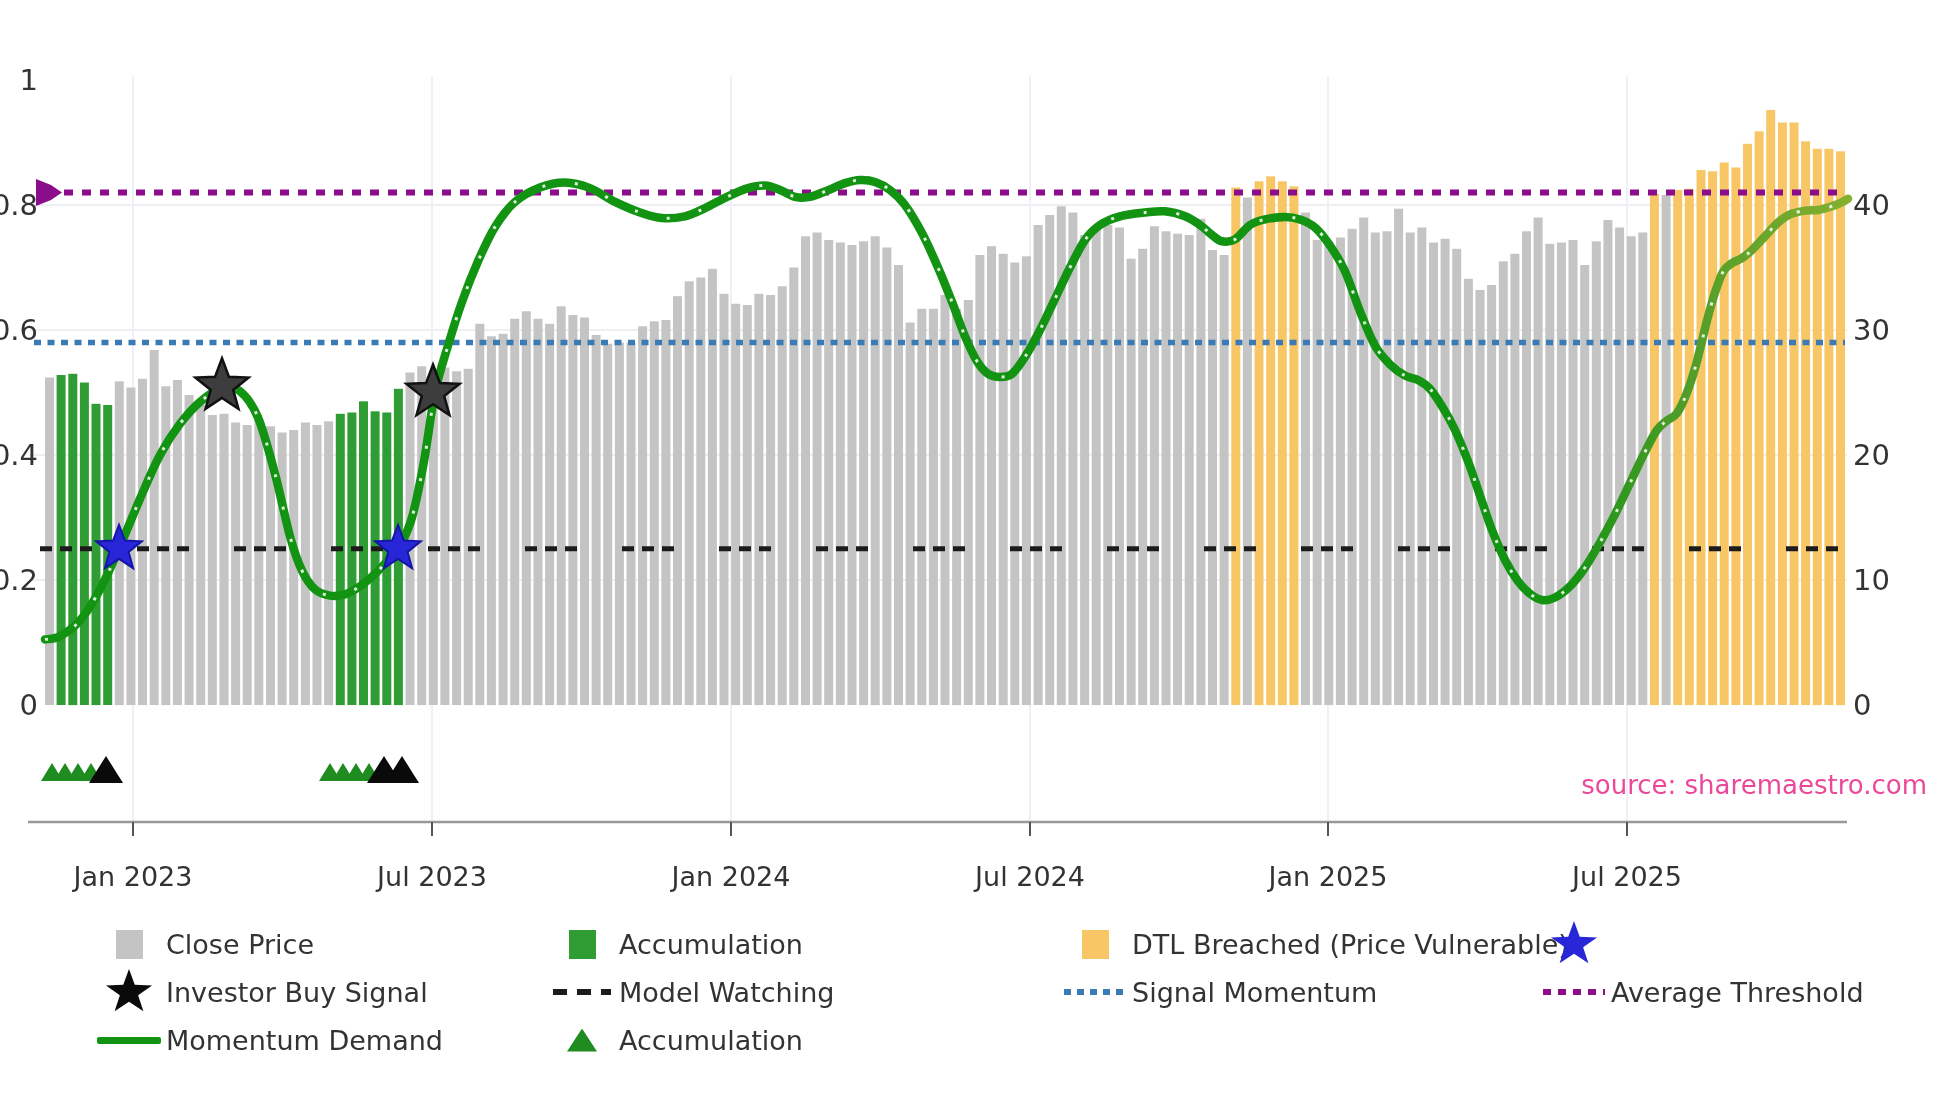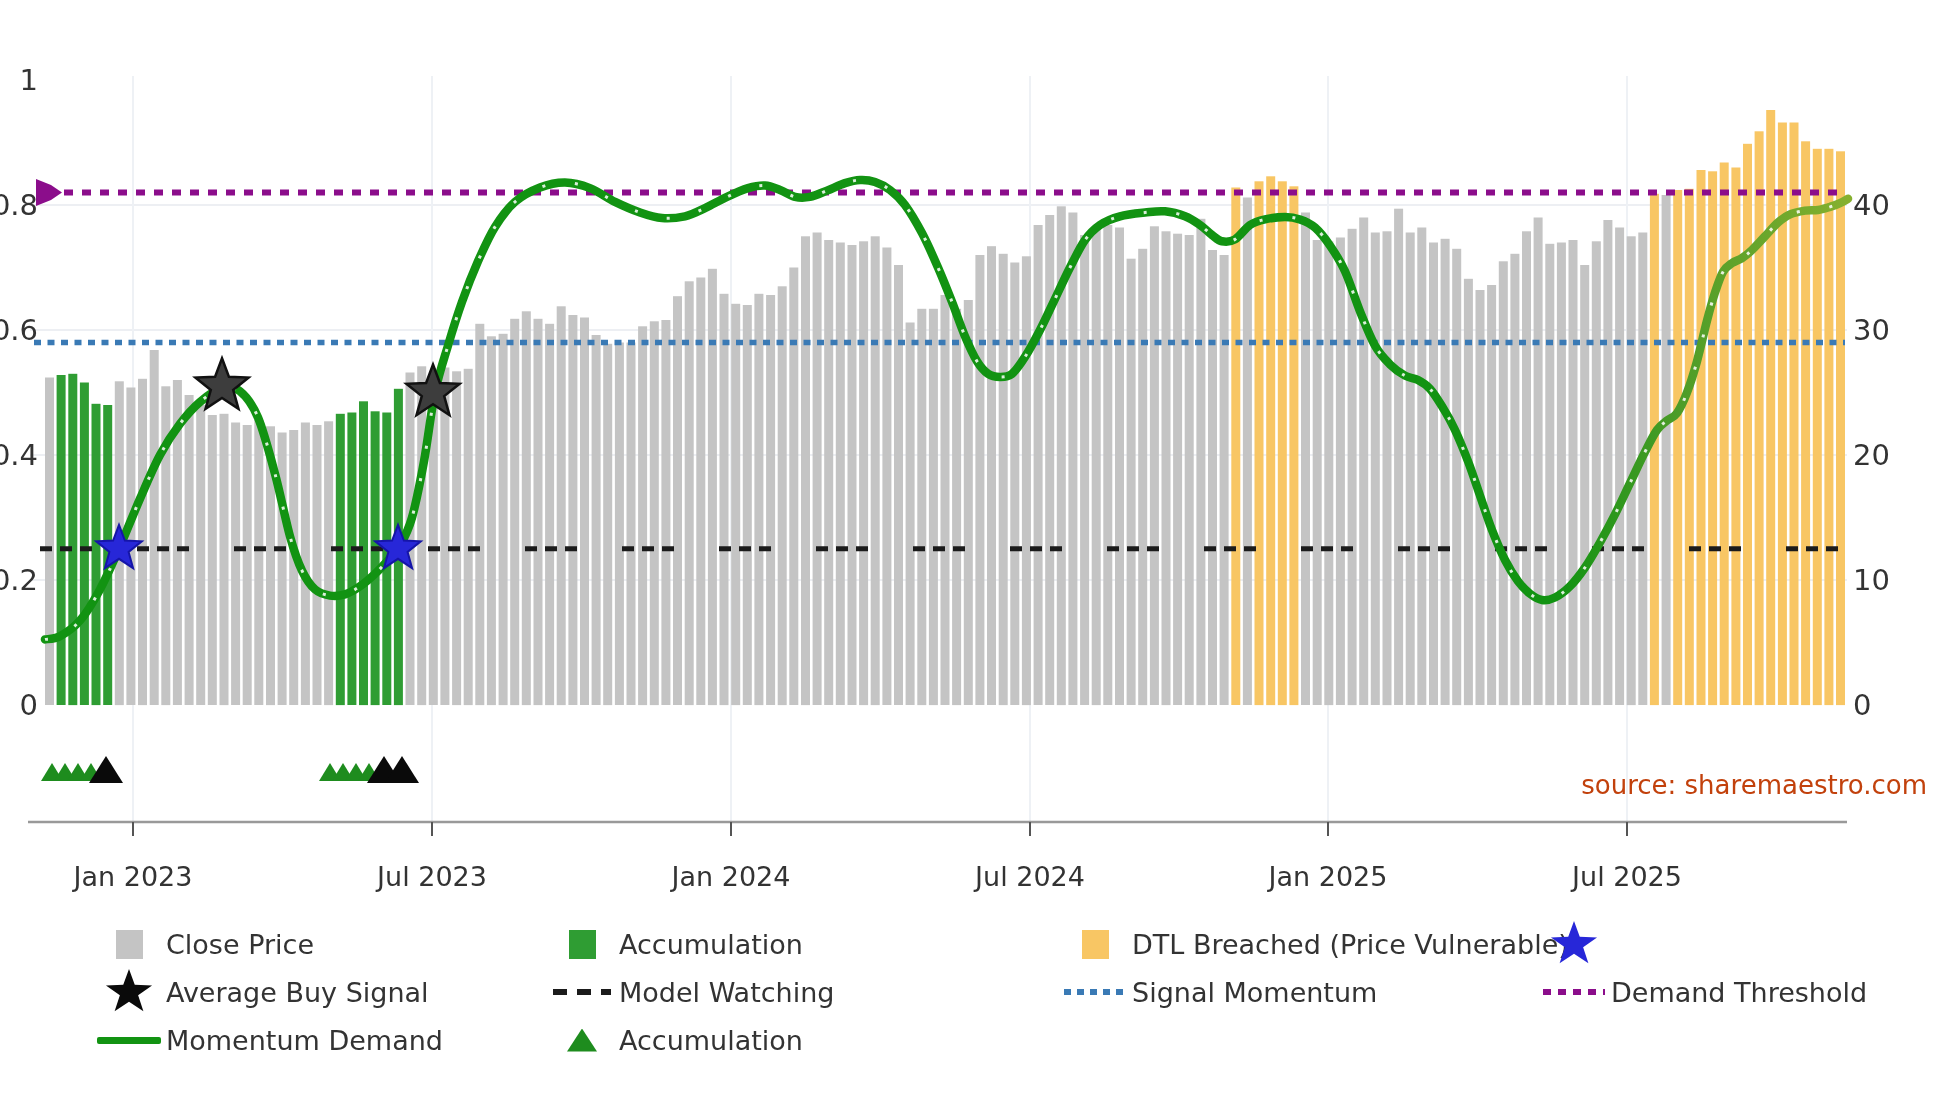--- a/index.html
+++ b/index.html
@@ -1,19 +1,19 @@
 <!DOCTYPE html>
 <html><head>
 <meta charset="utf-8">
 <style>
   html,body{margin:0;padding:0;background:#fff;}
   .stage{position:relative;width:1960px;height:1102px;background:#ffffff;
          font-family:"DejaVu Sans","Liberation Sans",sans-serif;overflow:hidden;}
   svg{position:absolute;left:0;top:0;}
-  .src-note{position:absolute;right:33px;top:770px;font-size:26px;color:#c2410c;}
+  .src-note{position:absolute;right:33px;top:770px;font-size:26px;color:#ec4899;}
   .legend{position:absolute;top:920px;left:0;width:1960px;}
   .lg-col{position:absolute;top:0;}
   .lg-item{display:flex;align-items:center;height:48px;}
   .lg-marker{width:74px;display:flex;justify-content:center;align-items:center;flex:0 0 74px;}
   .lg-label{font-size:27px;color:#333;white-space:nowrap;}
   .lm-sq{width:27px;height:29px;}
   .lm-star{width:48px;height:46px;clip-path:polygon(50% 0%,62% 34%,98% 36%,69% 57%,80% 92%,50% 71%,20% 92%,31% 57%,2% 36%,38% 34%);}
   .lm-line{width:64px;height:7px;border-radius:2px;}
   .lm-dash{width:58px;height:6px;}
   .lm-dots{width:62px;height:6px;}
@@ -251,21 +251,21 @@
       <div class="lg-item">
         <span class="lg-marker">
             <span class="lm-sq" style="background: rgb(196, 196, 196);"></span>
           </span>
         <span class="lg-label">Close Price</span>
       </div>
       <div class="lg-item">
         <span class="lg-marker">
             <span class="lm-star" style="background: rgb(10, 10, 10);"></span>
           </span>
-        <span class="lg-label">Average Buy Signal</span>
+        <span class="lg-label">Investor Buy Signal</span>
       </div>
       <div class="lg-item">
         <span class="lg-marker">
             <span class="lm-line" style="background: rgb(18, 147, 18);"></span>
           </span>
         <span class="lg-label">Momentum Demand</span>
       </div>
     </div>
     <div class="lg-col" style="left:545px">
       <div class="lg-item">
@@ -304,17 +304,17 @@
     <div class="lg-col" style="left:1537px">
       <div class="lg-item">
         <span class="lg-marker">
             <span class="lm-star" style="background: rgb(39, 39, 216);"></span>
           </span>
       </div>
       <div class="lg-item">
         <span class="lg-marker">
             <span class="lm-dots" style="background: repeating-linear-gradient(90deg, rgb(139, 13, 139) 0px, rgb(139, 13, 139) 8px, transparent 8px, transparent 15px);"></span>
           </span>
-        <span class="lg-label">Demand Threshold</span>
+        <span class="lg-label">Average Threshold</span>
       </div>
     </div>
   </div>
 </div>
 
 </body></html>

